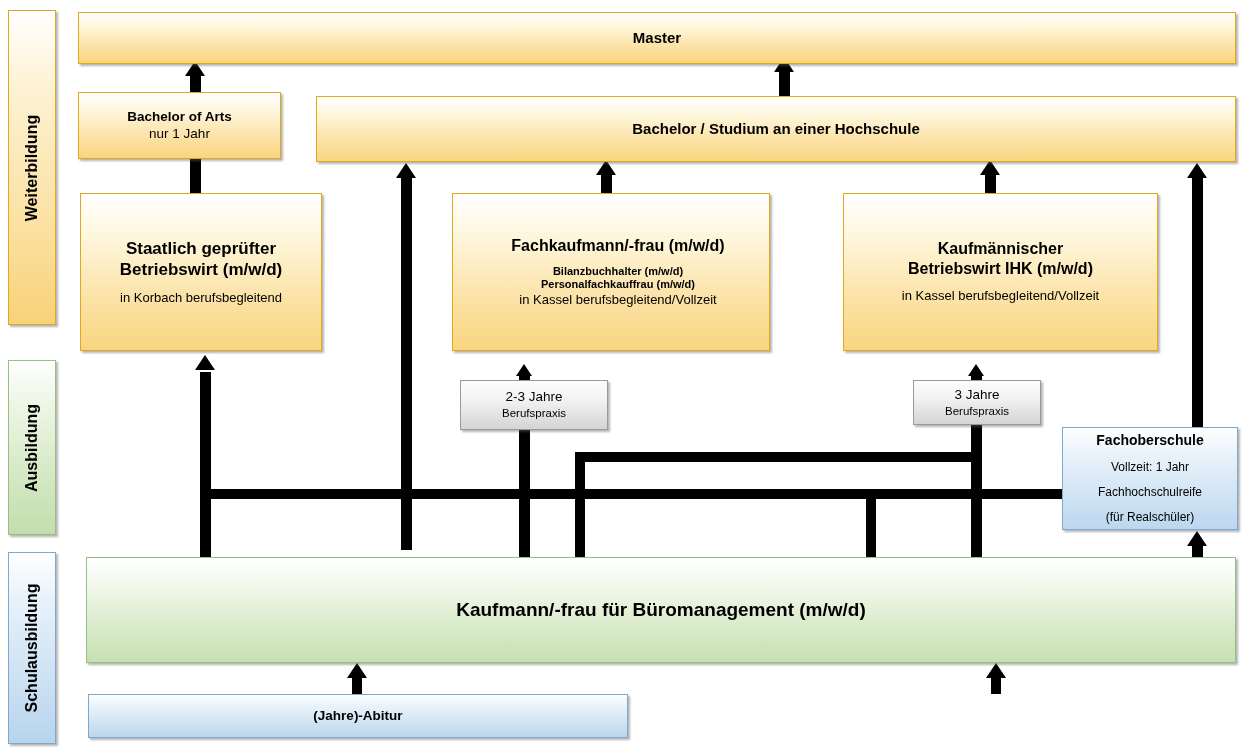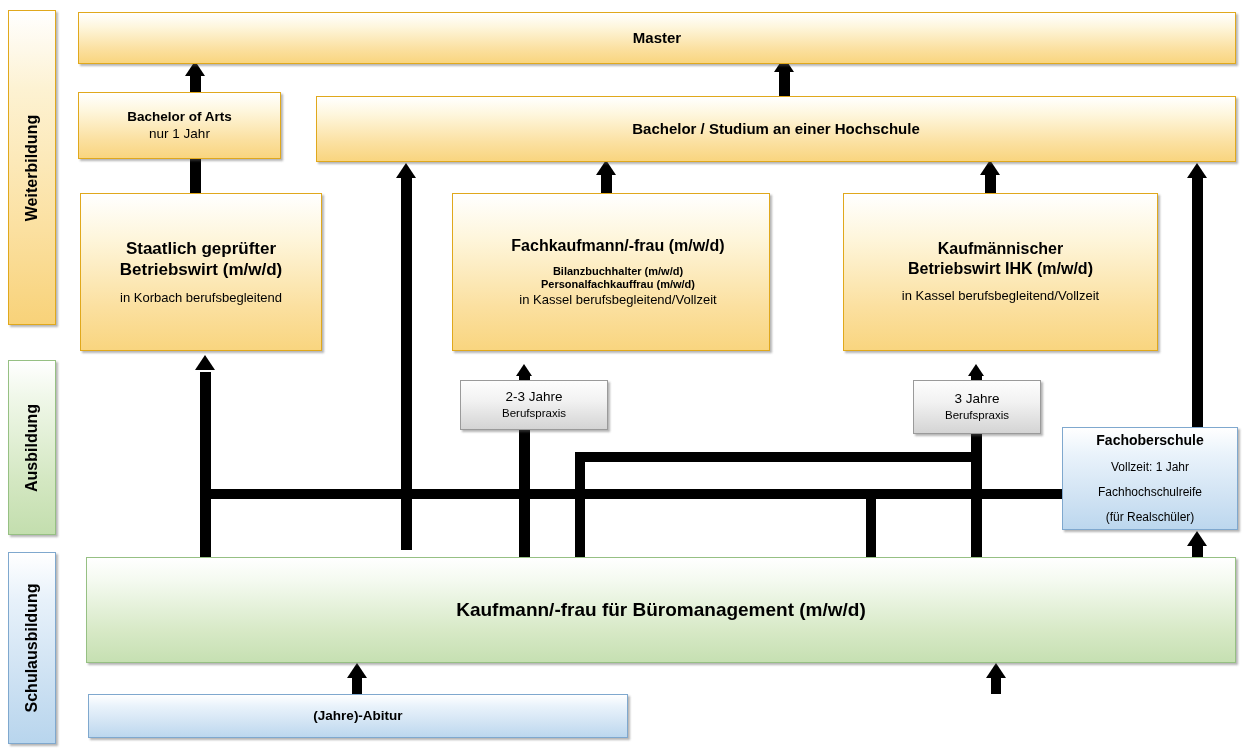--- a/index.html
+++ b/index.html
@@ -209,21 +209,21 @@
     <div class="t-head2">Betriebswirt IHK (m/w/d)</div>
     <div class="gap"></div>
     <div class="t-sub">in Kassel berufsbegleitend/Vollzeit</div>
   </div>
 
   <div class="box grey" style="left:460px;top:380px;width:148px;height:50px;">
     <div class="t-grey-1">2-3 Jahre</div>
     <div class="t-grey-2">Berufspraxis</div>
   </div>
 
-  <div class="box grey" style="left:913px;top:380px;width:128px;height:54px;">
+  <div class="box grey" style="left:913px;top:380px;width:128px;height:45px;">
     <div class="t-grey-1">3 Jahre</div>
     <div class="t-grey-2">Berufspraxis</div>
   </div>
 
   <div class="box blue" style="left:1062px;top:427px;width:176px;height:103px;">
     <div class="t-fos-1">Fachoberschule</div>
     <div class="t-fos-2">Vollzeit: 1 Jahr</div>
     <div class="t-fos-2">Fachhochschulreife</div>
     <div class="t-fos-2">(für Realschüler)</div>
   </div>

